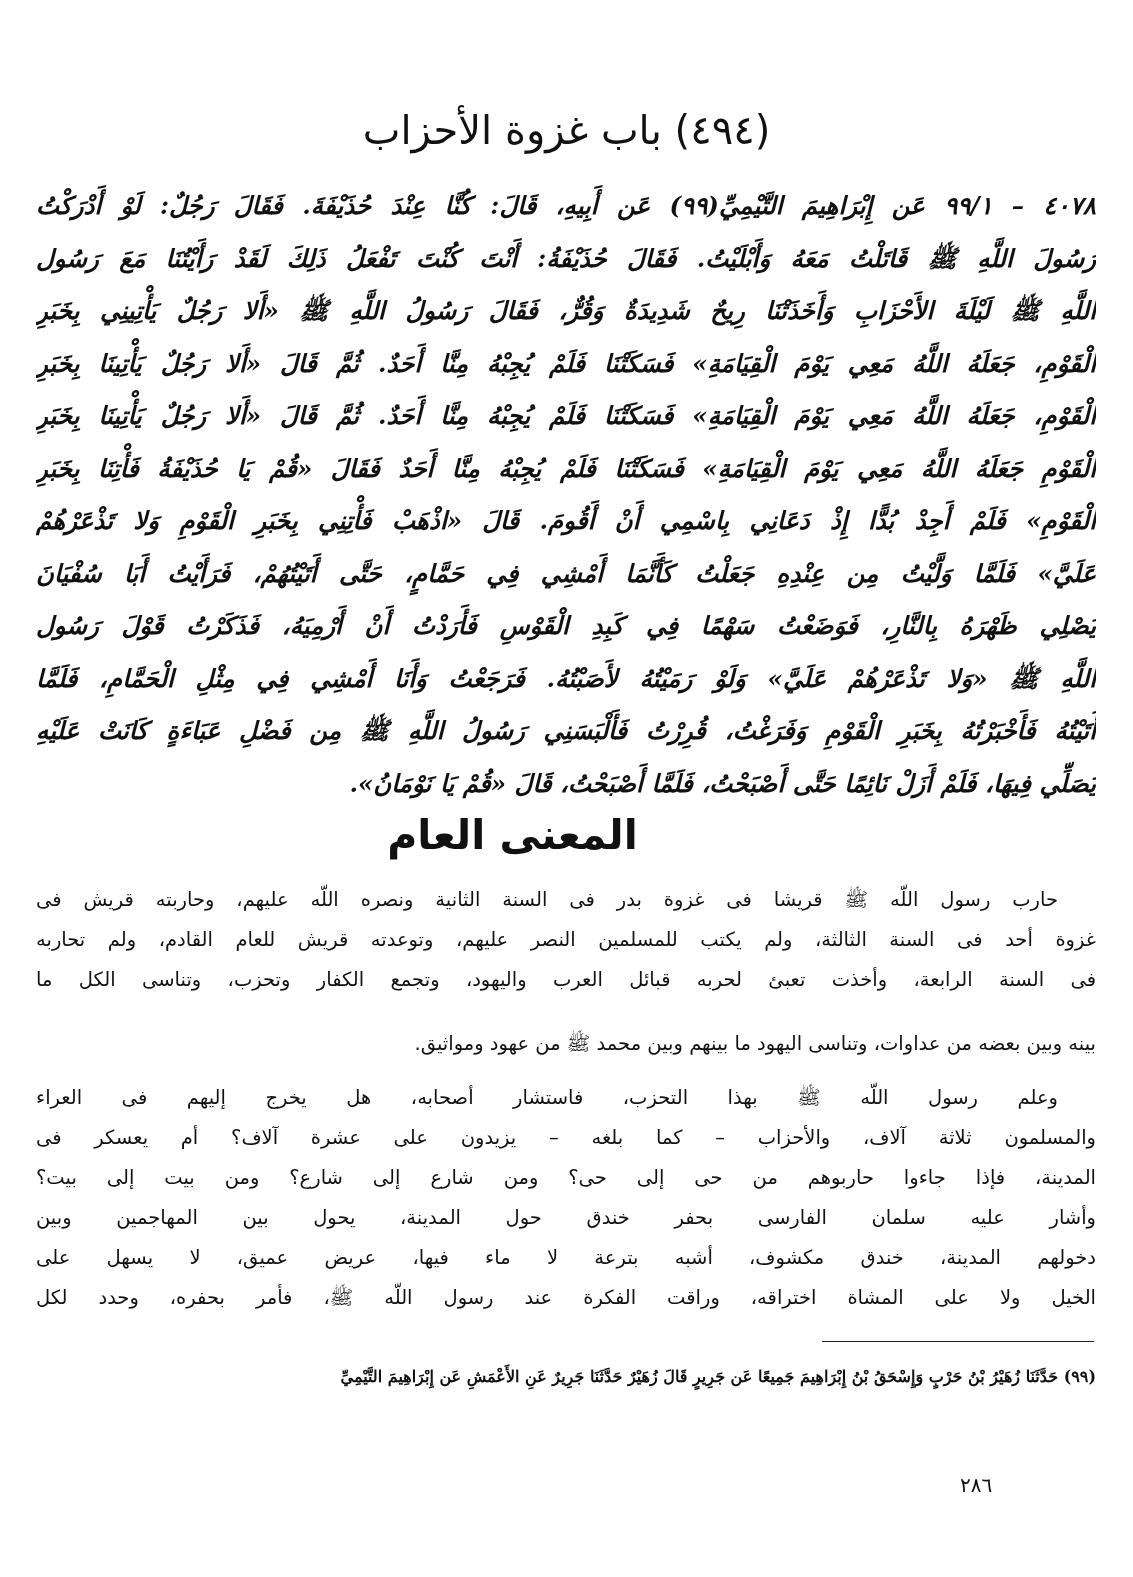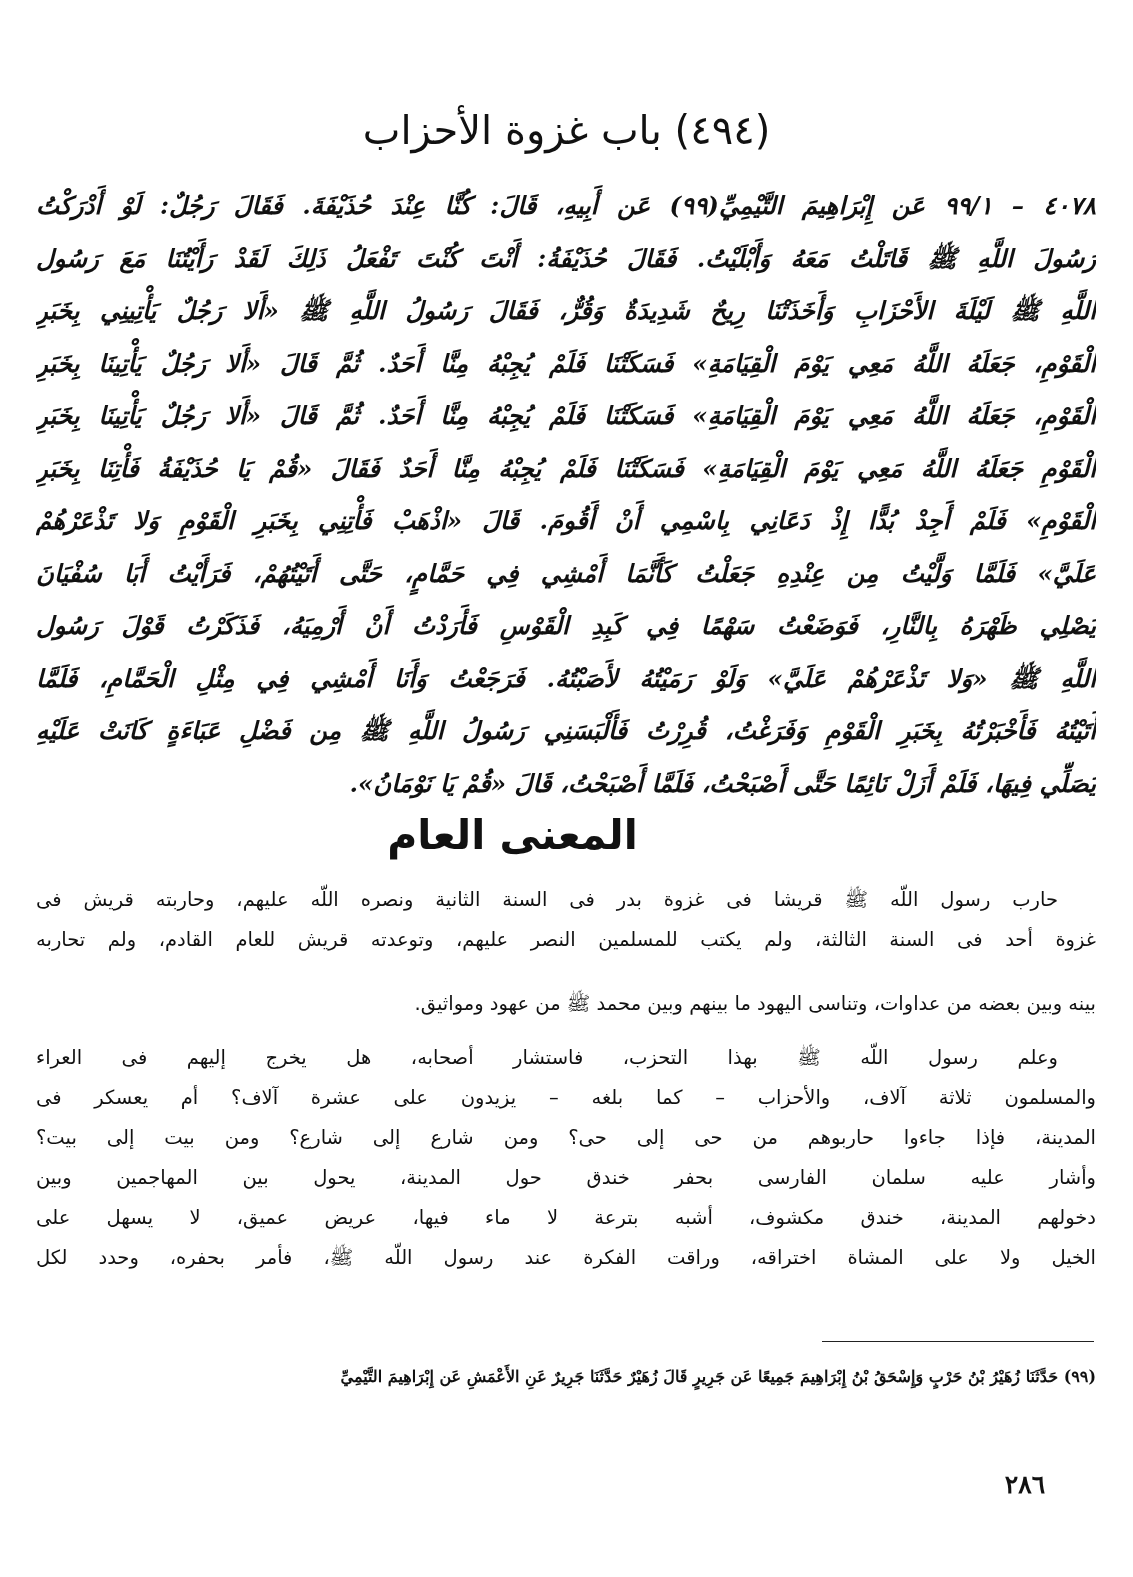--- a/index.html
+++ b/index.html
@@ -34,22 +34,22 @@
   .footnote-rule {
     position: absolute; top: 1341px; left: 822px; width: 272px; height: 0;
     border-top: 1.5px solid #222222;
   }
   .footnote {
     position: absolute; top: 1362px; left: 36px; width: 1060px;
     font-family: "DejaVu Serif", serif; font-weight: bold; font-size: 16px; line-height: 30px;
     white-space: nowrap; text-align: right;
   }
   .page-number {
-    position: absolute; top: 1470px; left: 960px; width: 130px; text-align: center;
-    font-family: "DejaVu Serif", serif; font-weight: bold; font-size: 25px; line-height: 30px;
+    position: absolute; top: 1470px; left: 960px; width: 130px; text-align: left;
+    font-family: "DejaVu Serif", serif; font-weight: normal; font-size: 20px; line-height: 30px;
   }
 </style>
 </head>
 <body>
 
 <div class="page">
 
   <div class="chapter-title">(٤٩٤) باب غزوة الأحزاب</div>
 
   <div class="hadith">
@@ -66,20 +66,21 @@
     <span class="line">أَتَيْتُهُ فَأَخْبَرْتُهُ بِخَبَرِ الْقَوْمِ وَفَرَغْتُ، قُرِرْتُ فَأَلْبَسَنِي رَسُولُ اللَّهِ ﷺ مِن فَضْلِ عَبَاءَةٍ كَانَتْ عَلَيْهِ</span>
     <span class="line last">يُصَلِّي فِيهَا، فَلَمْ أَزَلْ نَائِمًا حَتَّى أَصْبَحْتُ، فَلَمَّا أَصْبَحْتُ، قَالَ «قُمْ يَا نَوْمَانُ».</span>
   </div>
 
   <div class="section-title">المعنى العام</div>
 
   <div class="meaning">
     <div>
       <span class="line indent">حارب رسول اللّه ﷺ قريشا فى غزوة بدر فى السنة الثانية ونصره اللّه عليهم، وحاربته قريش فى</span>
       <span class="line">غزوة أحد فى السنة الثالثة، ولم يكتب للمسلمين النصر عليهم، وتوعدته قريش للعام القادم، ولم تحاربه</span>
+      <span class="line">فى السنة الرابعة، وأخذت تعبئ لحربه قبائل العرب واليهود، وتجمع الكفار وتحزب، وتناسى الكل ما</span>
       <span class="line last">بينه وبين بعضه من عداوات، وتناسى اليهود ما بينهم وبين محمد ﷺ من عهود ومواثيق.</span>
     </div>
     <div class="para-gap"></div>
     <div>
       <span class="line indent">وعلم رسول اللّه ﷺ بهذا التحزب، فاستشار أصحابه، هل يخرج إليهم فى العراء</span>
       <span class="line">والمسلمون ثلاثة آلاف، والأحزاب – كما بلغه – يزيدون على عشرة آلاف؟ أم يعسكر فى</span>
       <span class="line">المدينة، فإذا جاءوا حاربوهم من حى إلى حى؟ ومن شارع إلى شارع؟ ومن بيت إلى بيت؟</span>
       <span class="line">وأشار عليه سلمان الفارسى بحفر خندق حول المدينة، يحول بين المهاجمين وبين</span>
       <span class="line">دخولهم المدينة، خندق مكشوف، أشبه بترعة لا ماء فيها، عريض عميق، لا يسهل على</span>
       <span class="line">الخيل ولا على المشاة اختراقه، وراقت الفكرة عند رسول اللّه ﷺ، فأمر بحفره، وحدد لكل</span>

